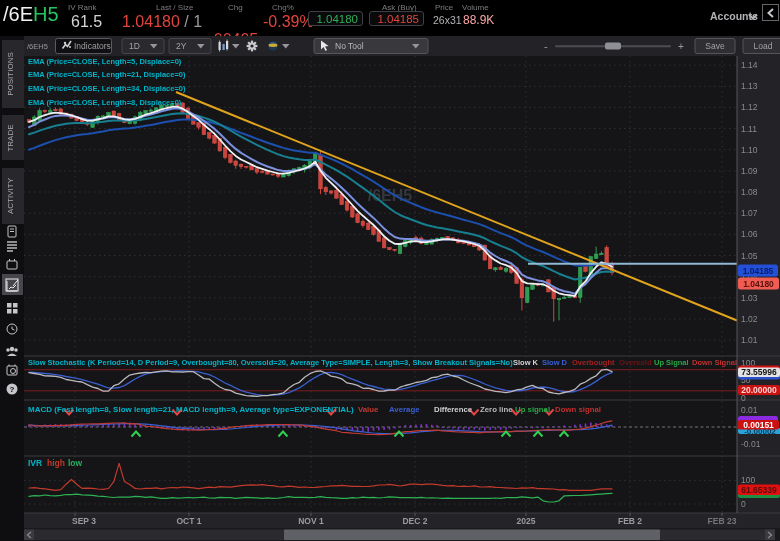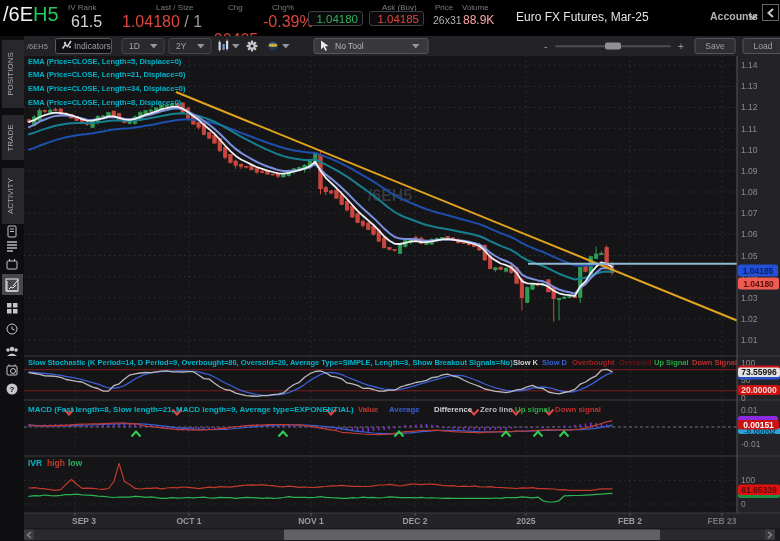--- a/index.html
+++ b/index.html
@@ -26,21 +26,20 @@
      <span class="green" style="position:absolute;right:4px;top:1px;font-size:11.5px;">1.04180</span>
     </div>
   <div class="lbl" style="left:382px;">Ask (Buy)</div>
   <div class="abs" style="left:369px;top:11px;width:55px;height:15px;border:1px solid #3f3f45;border-radius:3px;background:#0a0a0c;">
      <span class="red" style="position:absolute;right:4px;top:1px;font-size:11.5px;">1.04185</span>
     </div>
   <div class="lbl" style="left:435px;">Price</div>
   <div class="abs" style="left:433px;top:14px;font-size:10.5px;color:#b4b4b8;">26x31</div>
   <div class="lbl" style="left:462px;">Volume</div>
   <div class="val" style="left:463px;font-size:12px;color:#fca5a5;">88.9K</div>
-  <div class="abs" style="left:516px;top:10px;font-size:12px;color:#e4e4e8;">Euro FX Futures, Mar-25</div>
   <div class="abs" style="left:710px;top:10px;font-size:10.5px;font-weight:bold;color:#b2b2b6;">Accounts</div>
   <svg class="abs" style="left:747px;top:13px;" width="12" height="8">
       <path d="M2 1.5 L6 5.5 L10 1.5" stroke="#b2b2b6" stroke-width="2" fill="none"></path>
     </svg>
   <div class="abs" style="left:762px;top:4px;width:17px;height:17px;border:1px solid #66666b;"></div>
   <svg class="abs" style="left:766px;top:8px;" width="10" height="10">
       <path d="M7 1 L2.5 5 L7 9" stroke="#c6c6ca" stroke-width="2" fill="none"></path>
     </svg>
 </div>
 <svg class="abs" style="left:24px;top:36px;" width="756" height="20">

